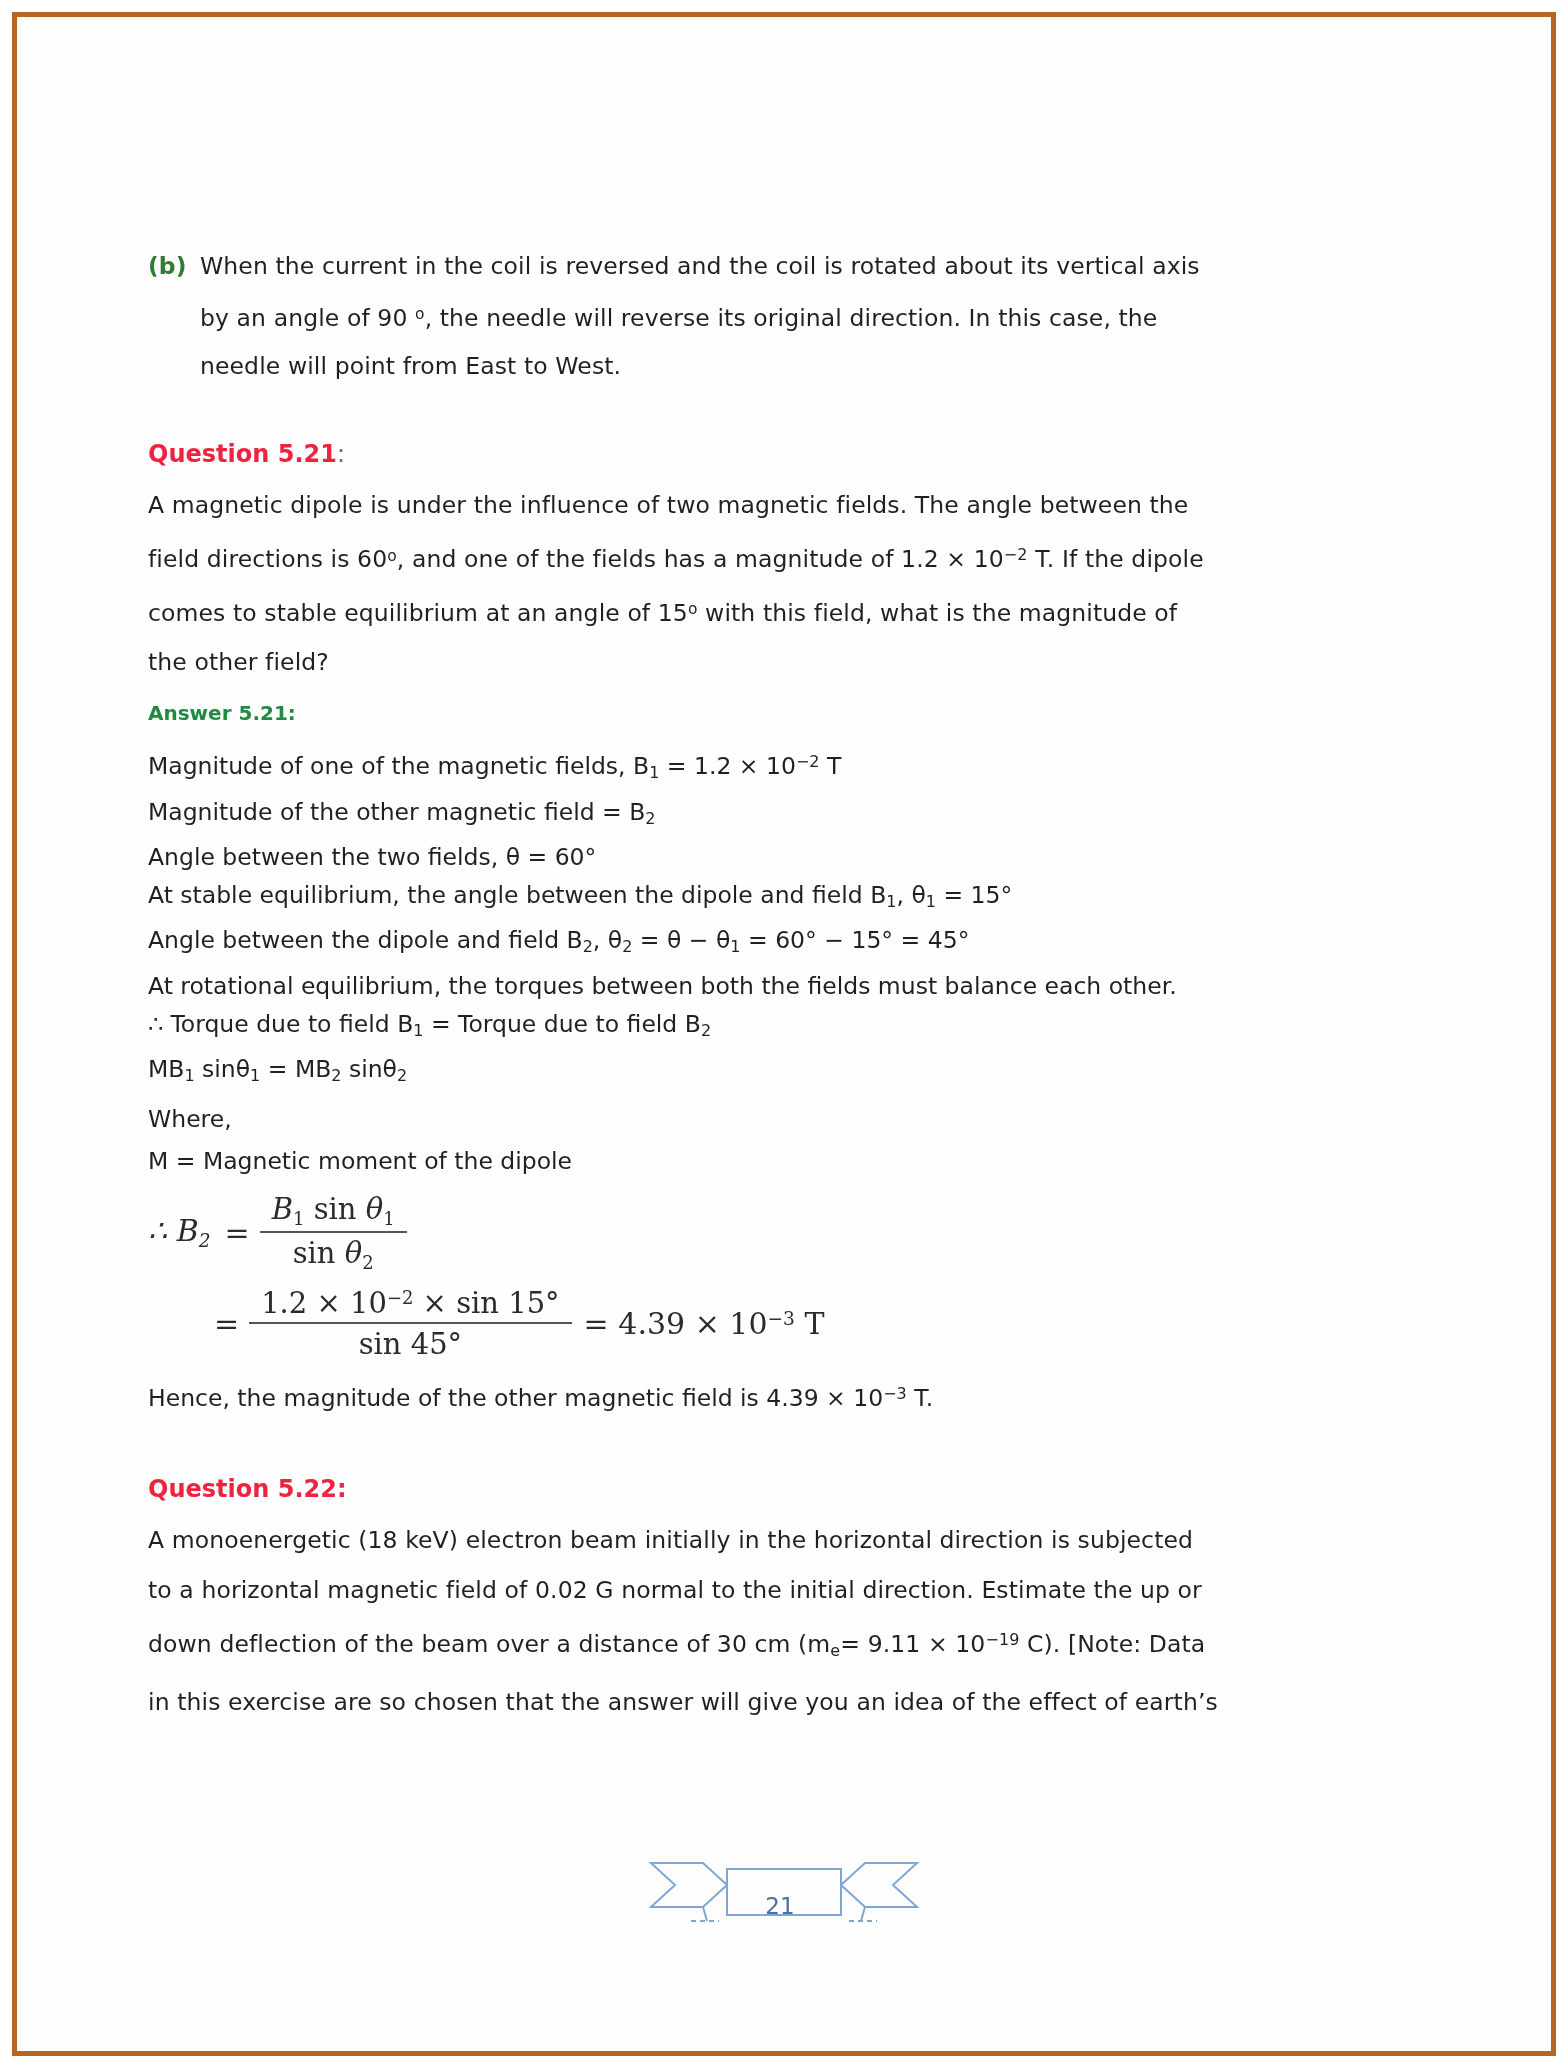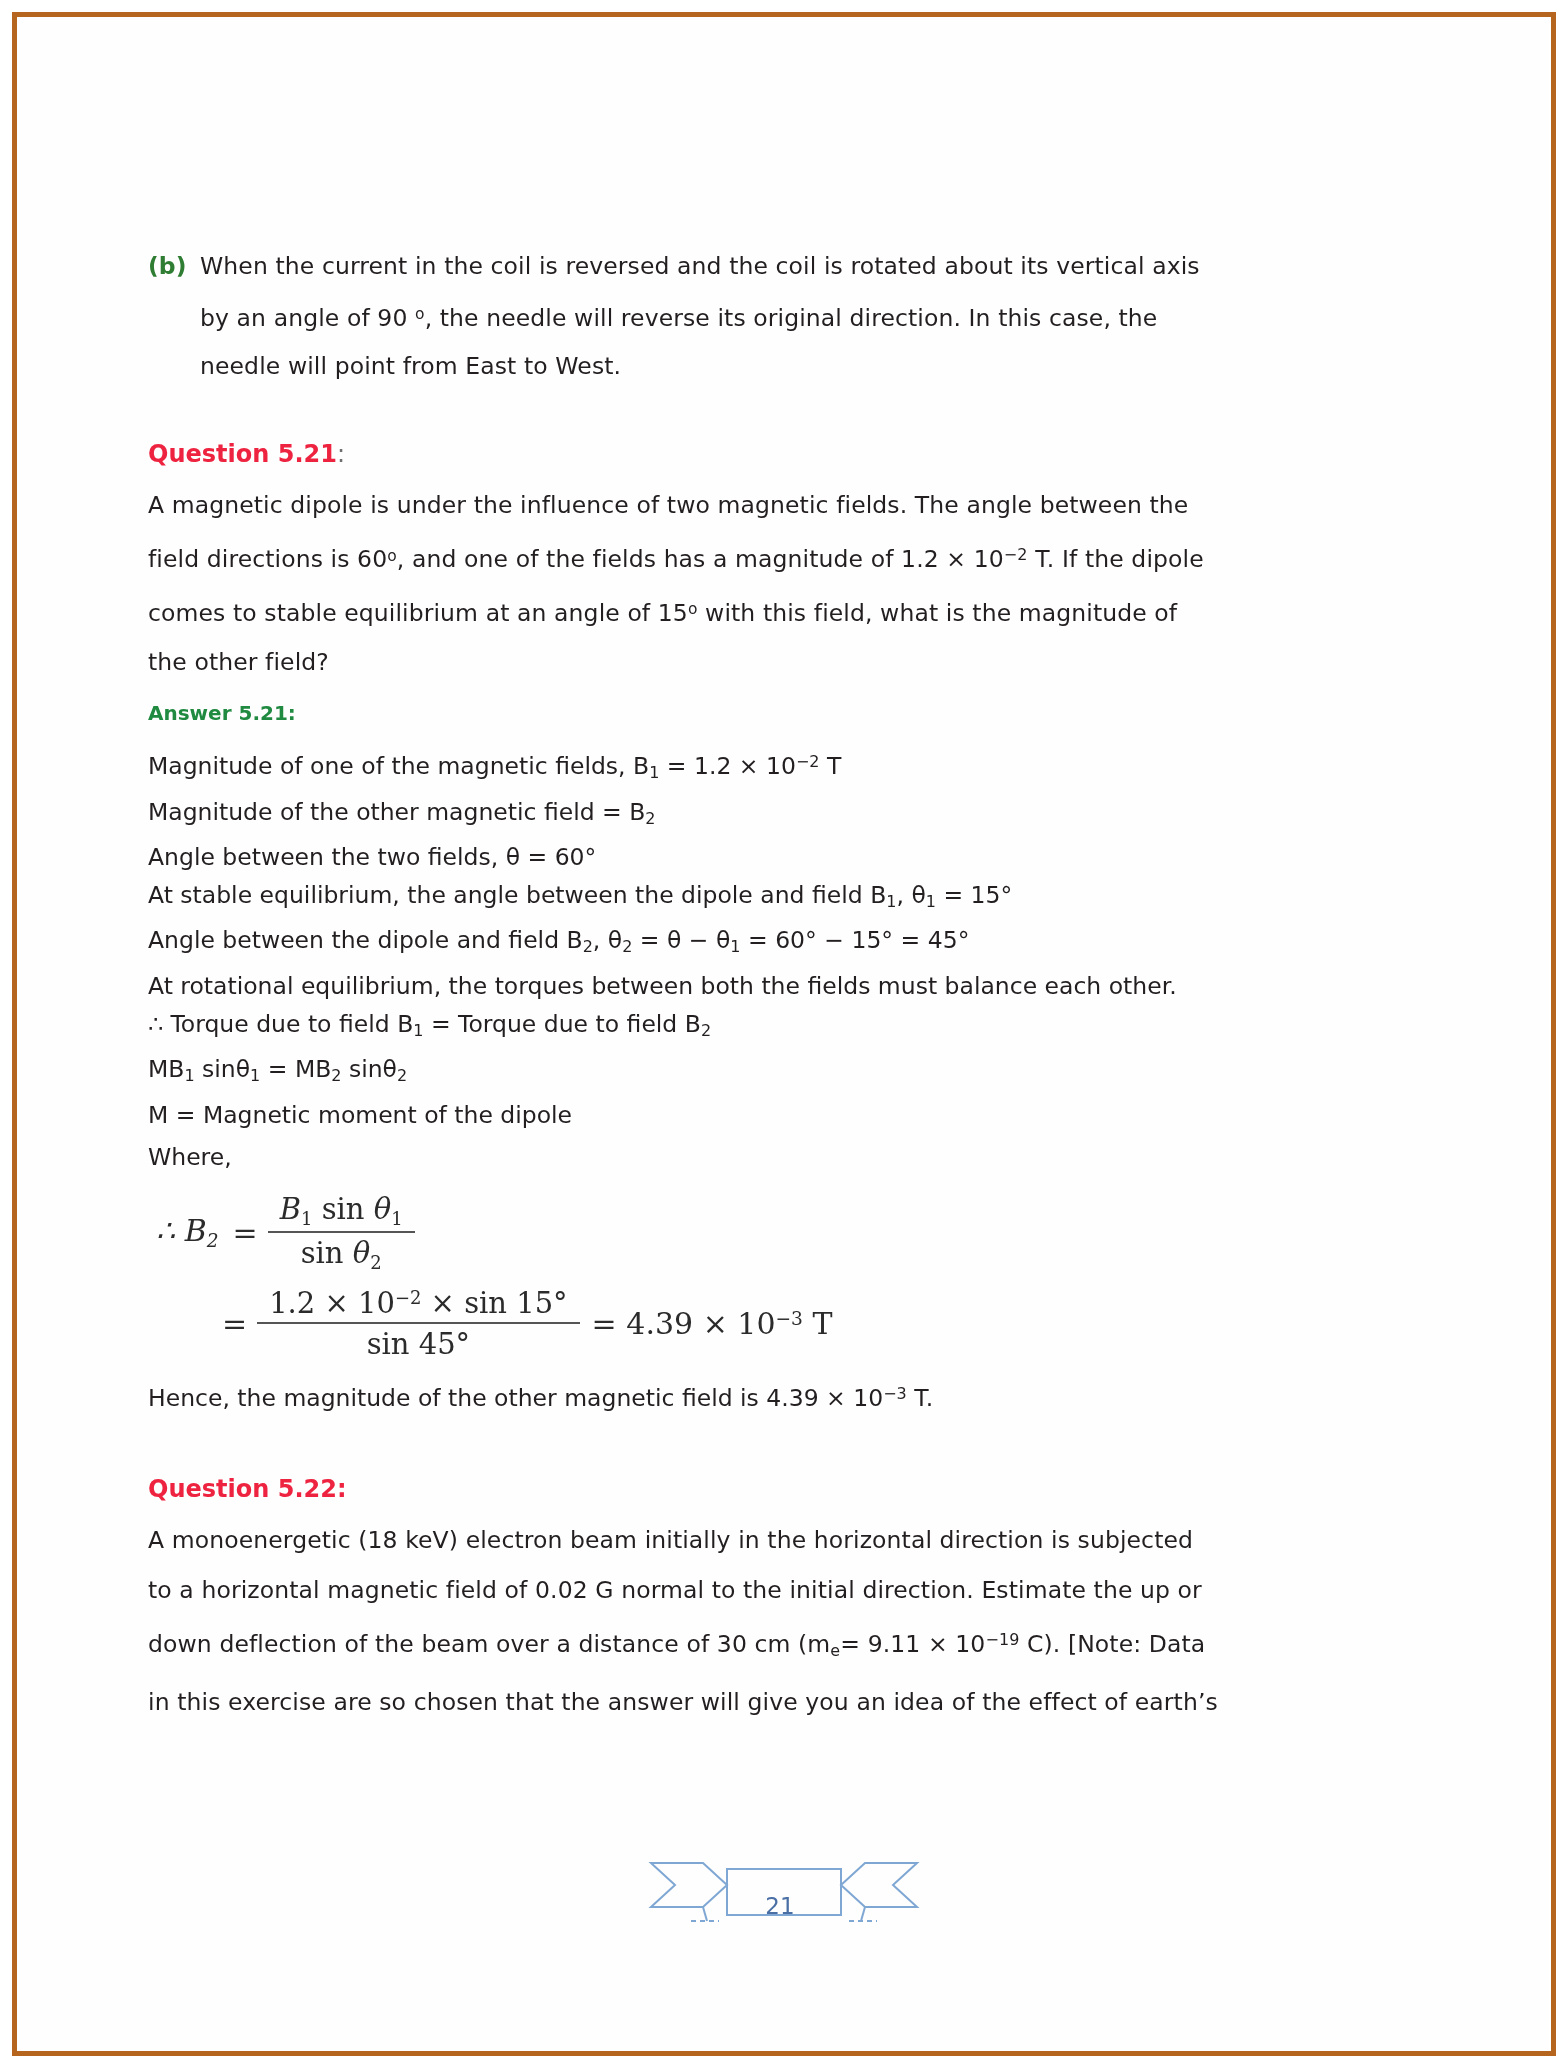--- a/index.html
+++ b/index.html
@@ -97,21 +97,20 @@
   .deg-o {
     font-size: 0.66em;
     vertical-align: 0.42em;
   }
 
   
   .mathblock {
     font-family: "DejaVu Serif", serif;
     color: #2b2b2b;
     margin-top: 12px;
-    margin-left: 8px;
   }
   .mrow {
     display: flex;
     align-items: center;
   }
   .mlead {
     font-style: italic;
     font-size: 30px;
     padding-right: 10px;
     white-space: nowrap;
@@ -248,23 +247,23 @@
         <div class="line">At rotational equilibrium, the torques between both the fields must balance each other.</div>
 
         <div class="line">
           <span>∴ Torque due to field B</span><sub>1</sub><span> = Torque due to field B</span><sub>2</sub>
         </div>
 
         <div class="line">
           <span>MB</span><sub>1</sub><span> sinθ</span><sub>1</sub><span> = MB</span><sub>2</sub><span> sinθ</span><sub>2</sub>
         </div>
 
+        <div class="line" style="line-height:46px;">Where,</div>
+
         <div class="line">M = Magnetic moment of the dipole</div>
-
-        <div class="line" style="line-height:46px;">Where,</div>
 
         <div class="mathblock">
           <div class="mrow">
             <span class="mlead">
               <span>∴</span>
               <span class="it"><span>B</span><sub>2</sub></span>
             </span>
             <span class="meq">=</span>
             <span class="frac">
               <span class="num"><span class="it">B</span><sub>1</sub><span> sin </span><span class="it">θ</span><sub>1</sub></span>

